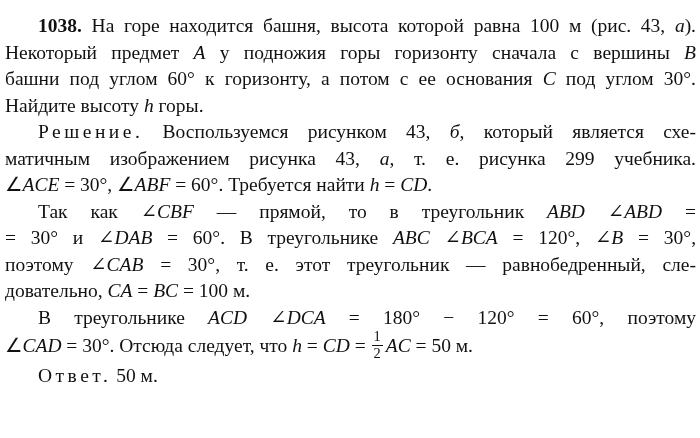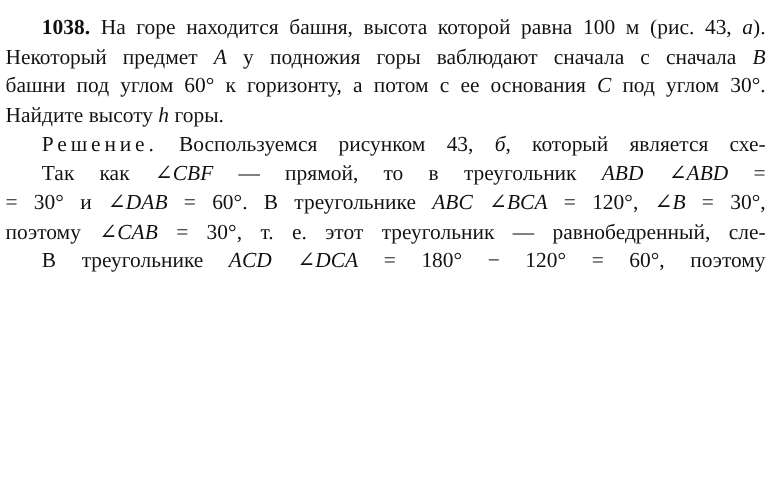--- a/index.html
+++ b/index.html
@@ -32,28 +32,38 @@
   }
   .frac .num { border-bottom: 1.3px solid #111111; padding: 0 2px; }
   .frac .den { padding: 0 2px; }
 </style>
 </head>
 <body>
 
 <div class="page">
   <div class="para">
       <div class="line justify indent"><span class="run bd">1038.</span><span class="run"> На горе находится башня, высота которой равна 100 м (рис. 43, </span><span class="run it">а</span><span class="run">).</span></div>
-      <div class="line justify"><span class="run">Некоторый предмет </span><span class="run it">A</span><span class="run"> у подножия горы ваблюдают сначала с сначала </span><span class="run it">B</span></div>
+      <div class="line justify"><span class="run">Некоторый предмет </span><span class="run it">A</span><span class="run"> у подножия горы горизонту сначала с вершины </span><span class="run it">B</span></div>
       <div class="line justify"><span class="run">башни под углом 60° к горизонту, а потом с ее основания </span><span class="run it">C</span><span class="run"> под углом 30°.</span></div>
       <div class="line last"><span class="run">Найдите высоту </span><span class="run it">h</span><span class="run"> горы.</span></div>
     </div>
   <div class="para">
       <div class="line justify indent"><span class="run sp">Решение.</span><span class="run"> Воспользуемся рисунком 43, </span><span class="run it">б</span><span class="run">, который является схе-</span></div>
+      <div class="line justify"><span class="run">матичным изображением рисунка 43, </span><span class="run it">а</span><span class="run">, т. е. рисунка 299 учебника.</span></div>
+      <div class="line last"><span class="run">∠</span><span class="run it">ACE</span><span class="run"> = 30°, ∠</span><span class="run it">ABF</span><span class="run"> = 60°. Требуется найти </span><span class="run it">h</span><span class="run"> = </span><span class="run it">CD</span><span class="run">.</span></div>
     </div>
   <div class="para">
       <div class="line justify indent"><span class="run">Так как ∠</span><span class="run it">CBF</span><span class="run"> — прямой, то в треугольник </span><span class="run it">ABD</span><span class="run"> ∠</span><span class="run it">ABD</span><span class="run"> =</span></div>
       <div class="line justify"><span class="run">= 30° и ∠</span><span class="run it">DAB</span><span class="run"> = 60°. В треугольнике </span><span class="run it">ABC</span><span class="run"> ∠</span><span class="run it">BCA</span><span class="run"> = 120°, ∠</span><span class="run it">B</span><span class="run"> = 30°,</span></div>
       <div class="line justify"><span class="run">поэтому ∠</span><span class="run it">CAB</span><span class="run"> = 30°, т. е. этот треугольник — равнобедренный, сле-</span></div>
+      <div class="line last"><span class="run">довательно, </span><span class="run it">CA</span><span class="run"> = </span><span class="run it">BC</span><span class="run"> = 100 м.</span></div>
     </div>
   <div class="para">
       <div class="line justify indent"><span class="run">В треугольнике </span><span class="run it">ACD</span><span class="run"> ∠</span><span class="run it">DCA</span><span class="run"> = 180° − 120° = 60°, поэтому</span></div>
+      <div class="line last"><span class="run">∠</span><span class="run it">CAD</span><span class="run"> = 30°. Отсюда следует, что </span><span class="run it">h</span><span class="run"> = </span><span class="run it">CD</span><span class="run"> = </span><span class="frac">
+          <span class="num">1</span>
+          <span class="den">2</span>
+        </span><span class="run it">AC</span><span class="run"> = 50 м.</span></div>
+    </div>
+  <div class="para">
+      <div class="line last indent"><span class="run sp">Ответ.</span><span class="run"> 50 м.</span></div>
     </div>
 </div>
 
 </body></html>

